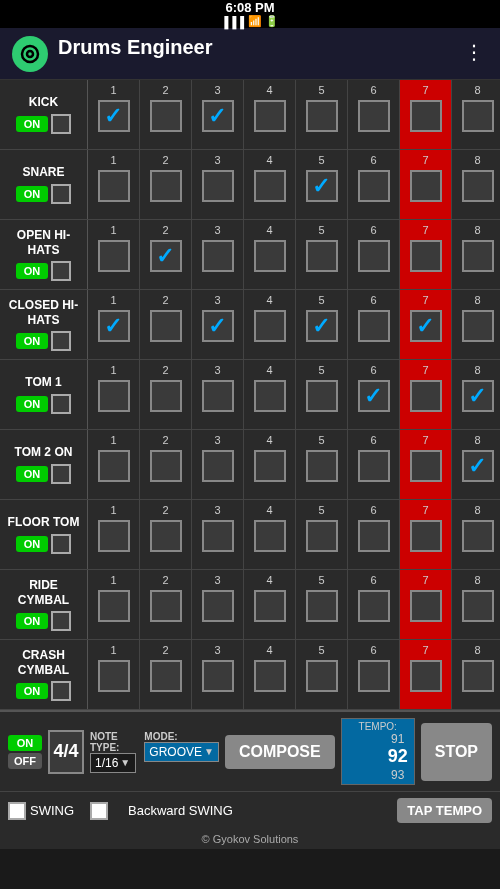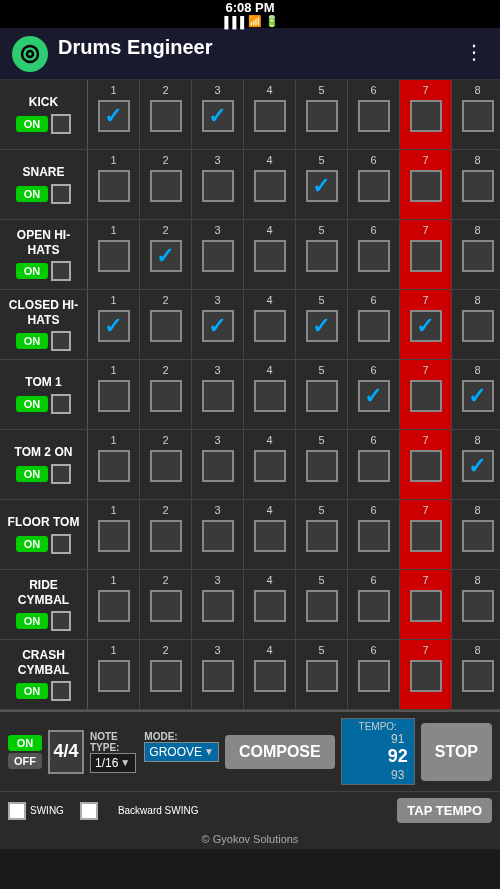--- a/index.html
+++ b/index.html
@@ -318,21 +318,21 @@
       gap: 4px;
     }
     .check-box {
       width: 18px;
       height: 18px;
       border: 2px solid #aaa;
       background: #fff;
       cursor: pointer;
     }
     .swing-label {
-      font-size: 10px;
+      font-size: 13px;
       color: #fff;
     }
     .tap-tempo-btn {
       background: #888;
       color: #fff;
       border: none;
       border-radius: 4px;
       font-size: 13px;
       font-weight: bold;
       padding: 5px 10px;

